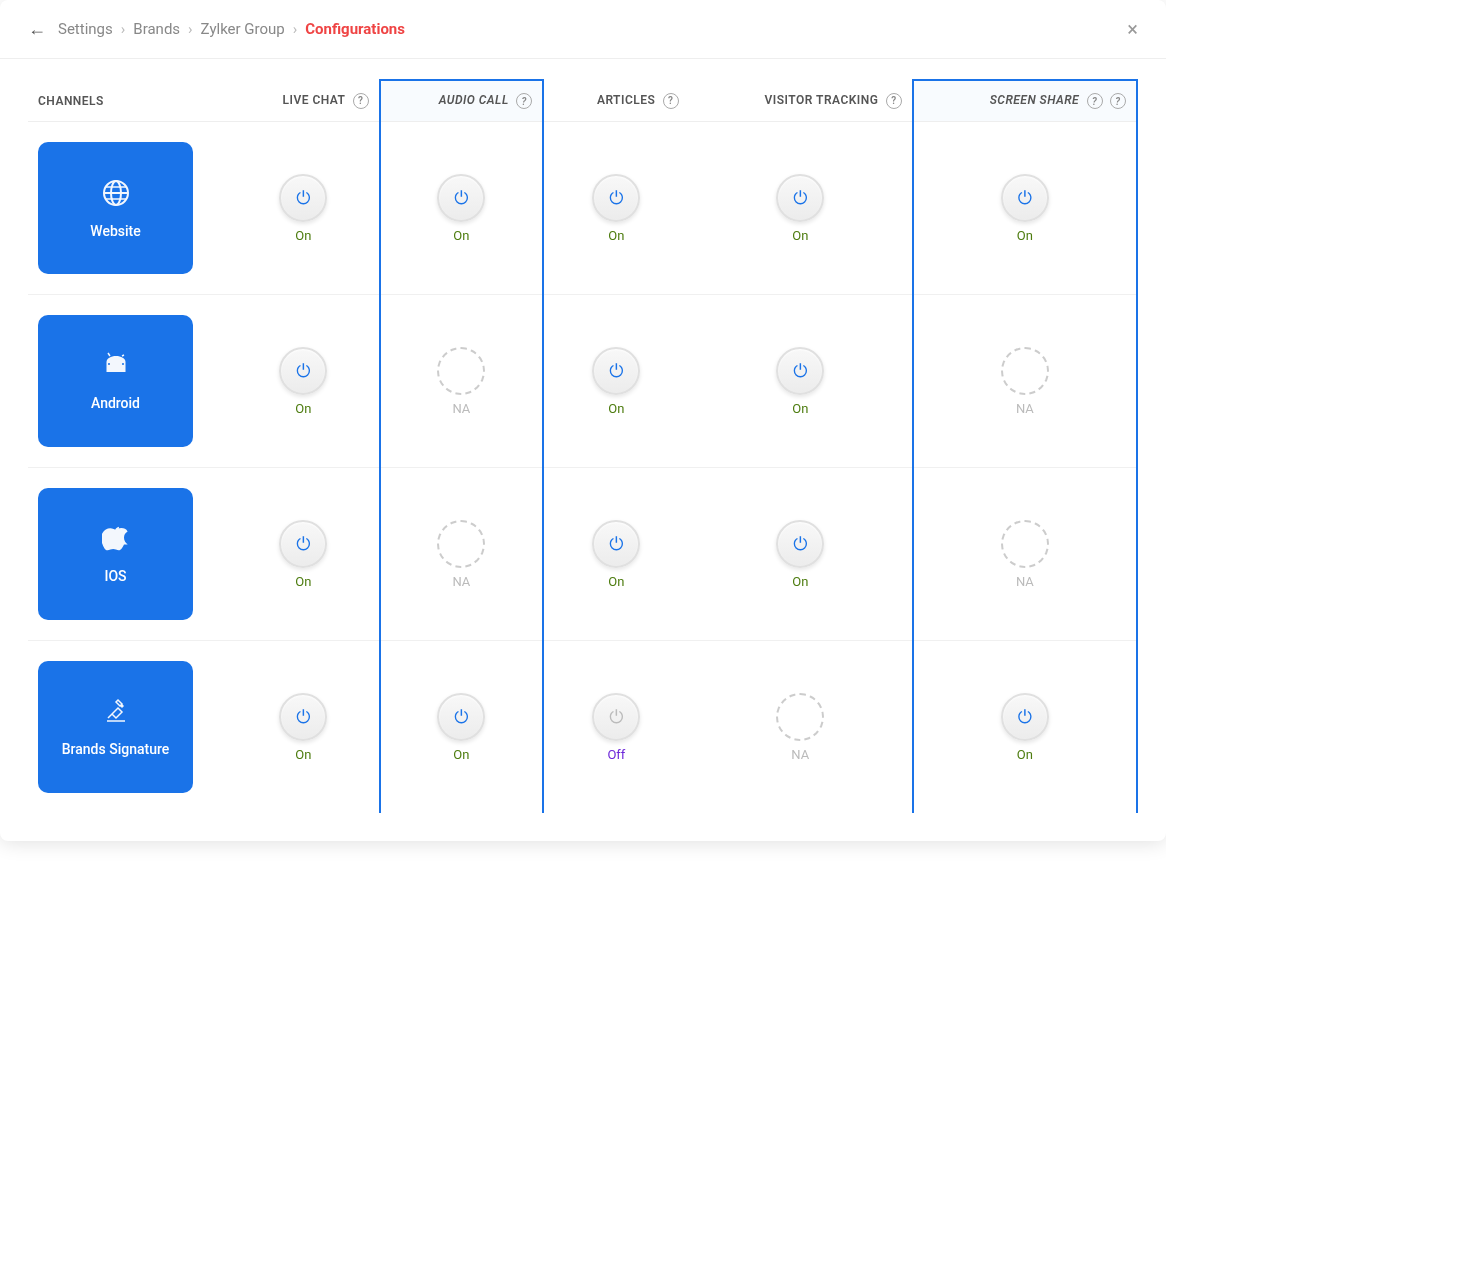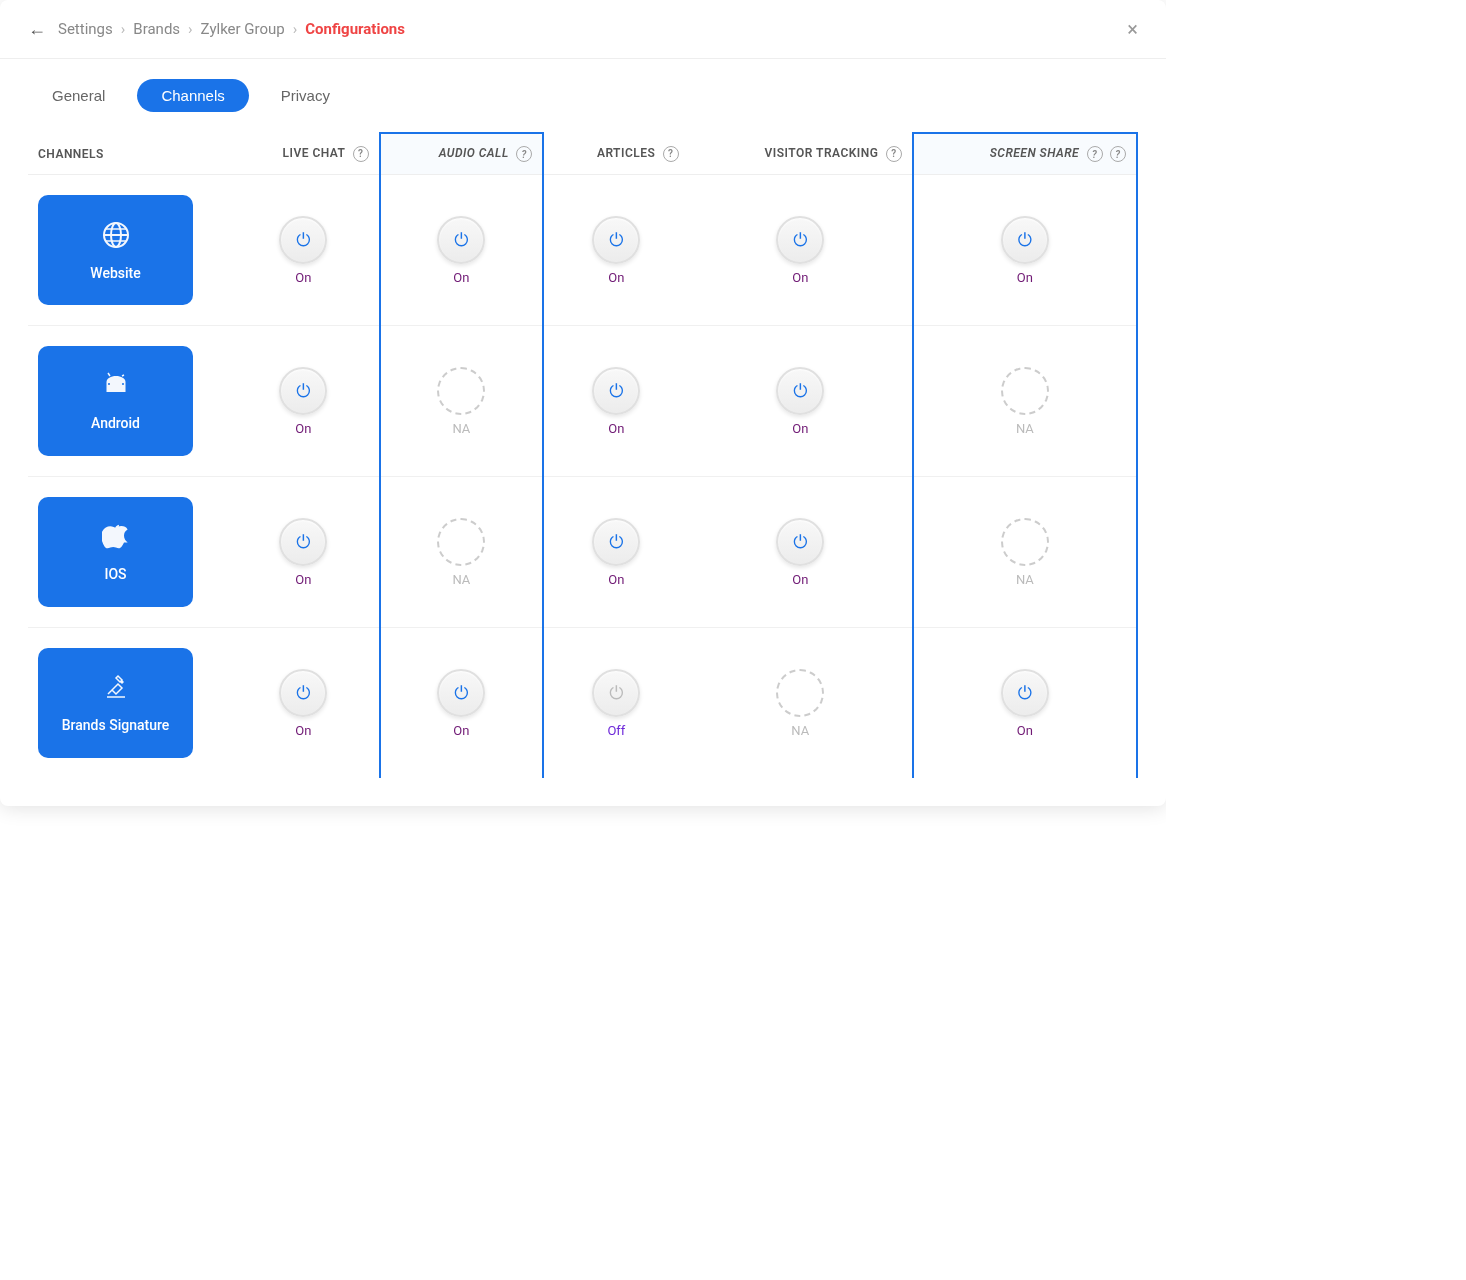--- a/index.html
+++ b/index.html
@@ -112,21 +112,21 @@
       border: 2px solid #1a73e8;
       border-bottom: none;
       border-radius: 8px 8px 0 0;
       background: rgba(25, 118, 210, 0.03);
       font-style: italic;
     }
 
     
     .channel-card {
       width: 155px;
-      height: 110px;
+      height: 132px;
       background: #1a73e8;
       border-radius: 10px;
       display: flex;
       flex-direction: column;
       align-items: center;
       justify-content: center;
       gap: 8px;
       color: #fff;
       font-size: 14px;
       font-weight: 500;
@@ -178,21 +178,21 @@
       background: none;
       box-shadow: none;
       cursor: default;
     }
     .power-icon {
       font-size: 18px;
       line-height: 1;
     }
     .power-label {
       font-size: 13px;
-      color: #701a75;
+      color: #4d7c0f;
     }
     .power-label.na-label { color: #bbb; text-align: center; }
     .power-label.off-label { color: #6d28d9; }
 
     
     .help-icon {
       display: inline-flex;
       align-items: center;
       justify-content: center;
       width: 16px;
@@ -237,25 +237,20 @@
       <span class="sep">›</span>
       <span>Brands</span>
       <span class="sep">›</span>
       <span>Zylker Group</span>
       <span class="sep">›</span>
       <span class="current">Configurations</span>
     </div>
     <span class="close-btn">×</span>
   </div>
 
-  <div class="tabs">
-    <button class="tab">General</button>
-    <button class="tab active">Channels</button>
-    <button class="tab">Privacy</button>
-  </div>
 
   <div class="table-wrap">
     <table class="channels-table">
       <thead>
         <tr>
           <th>CHANNELS</th>
           <th>
             LIVE CHAT <span class="help-icon">?</span>
           </th>
           <th class="col-header-audio">

